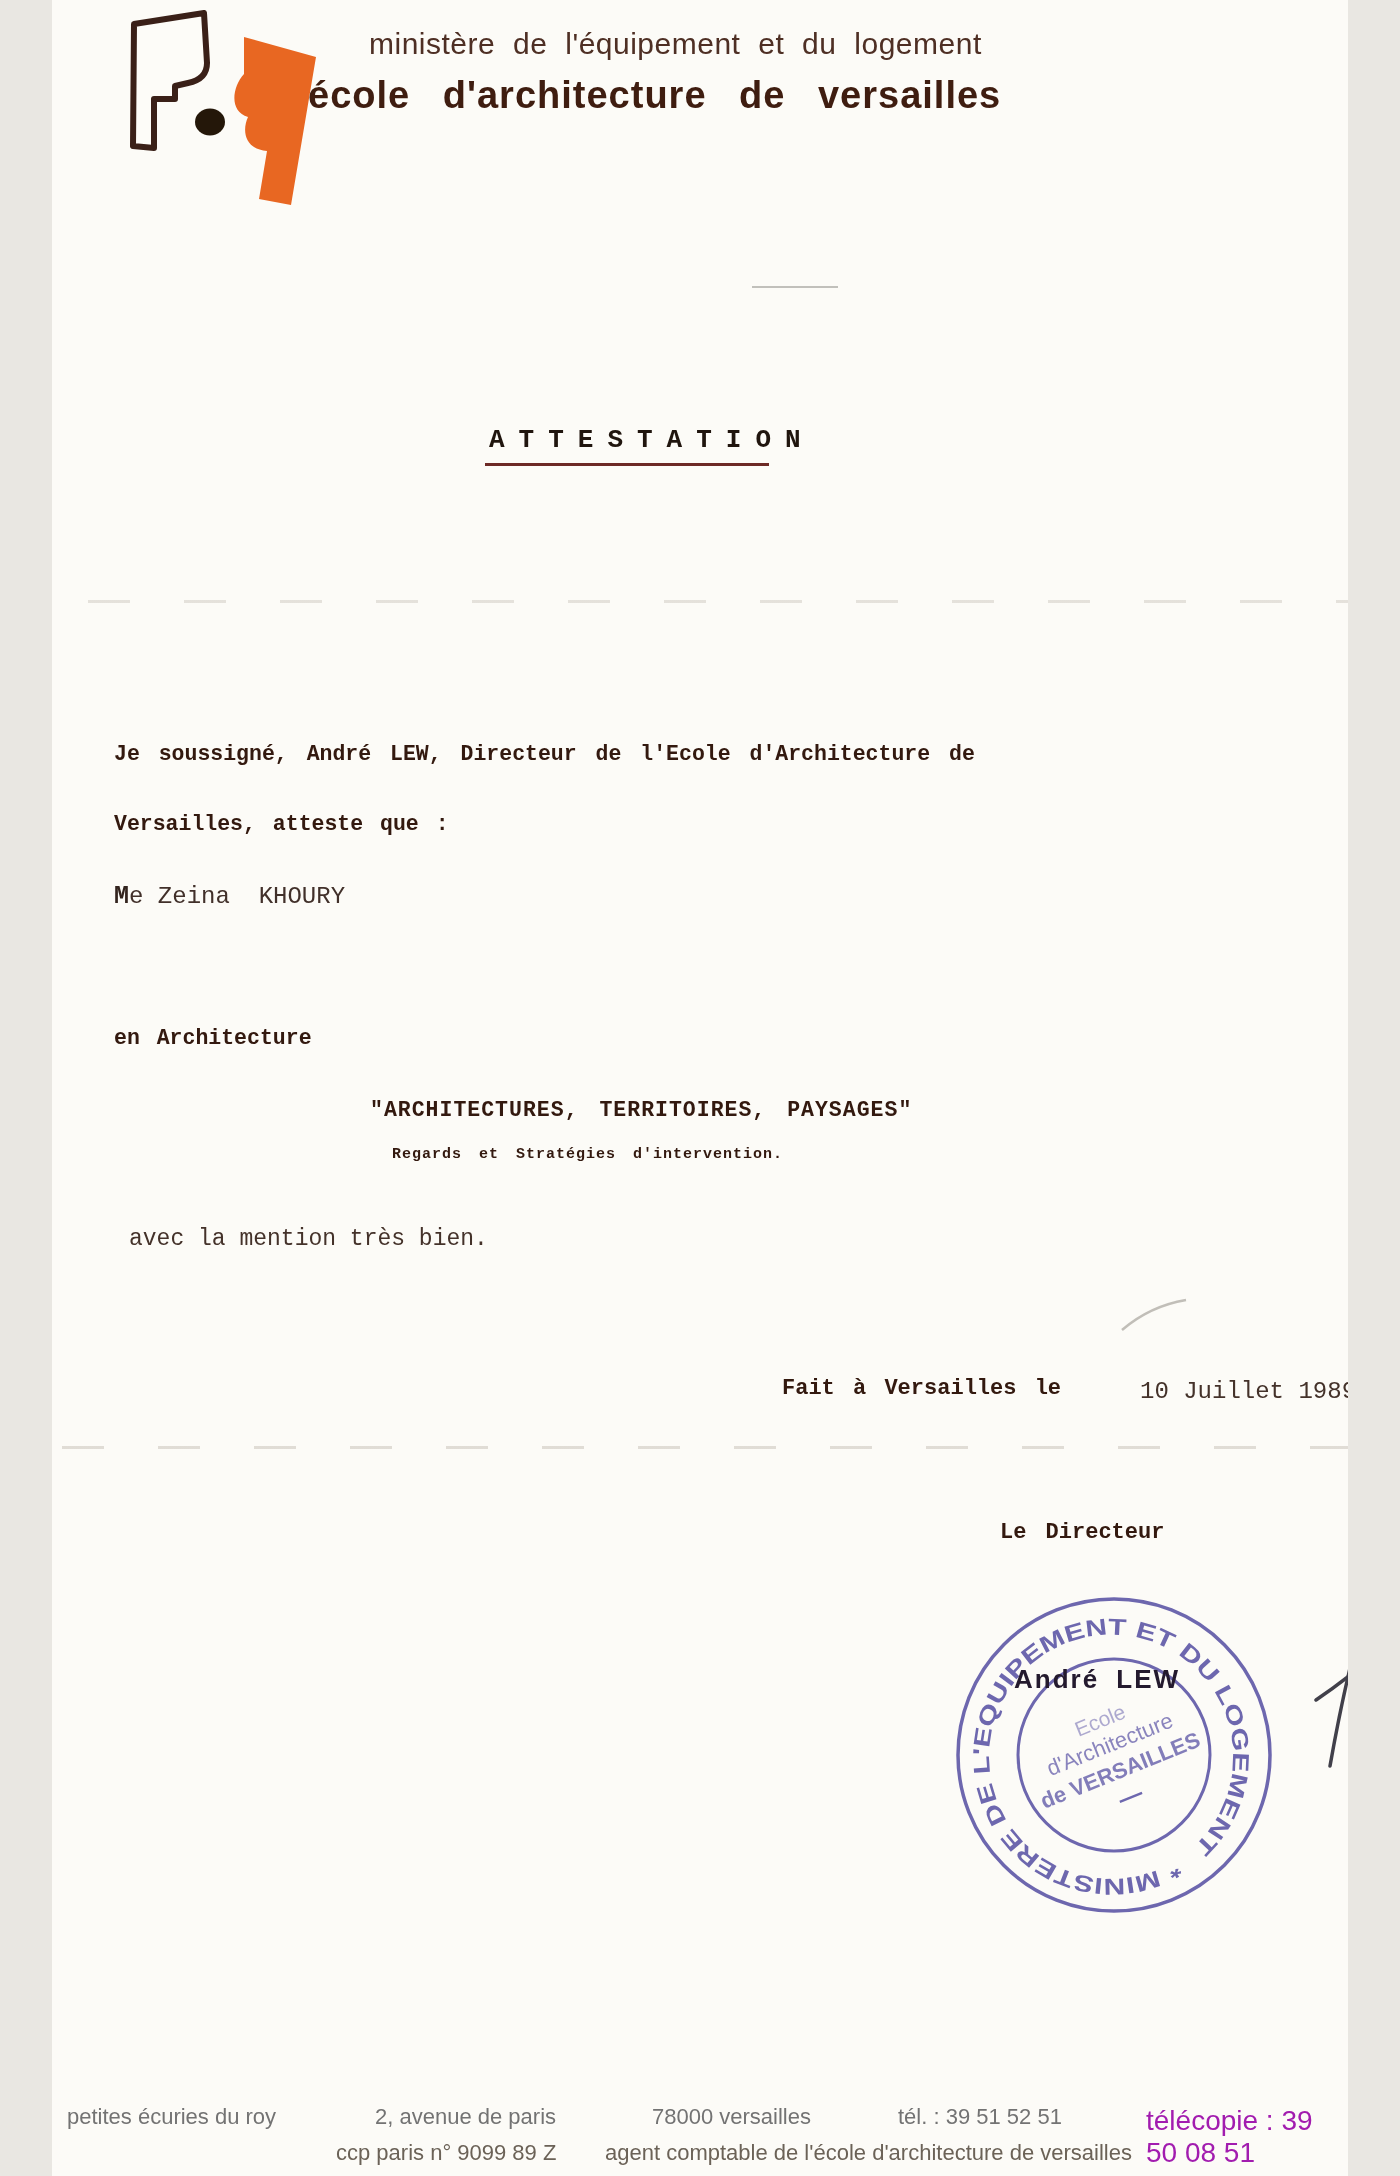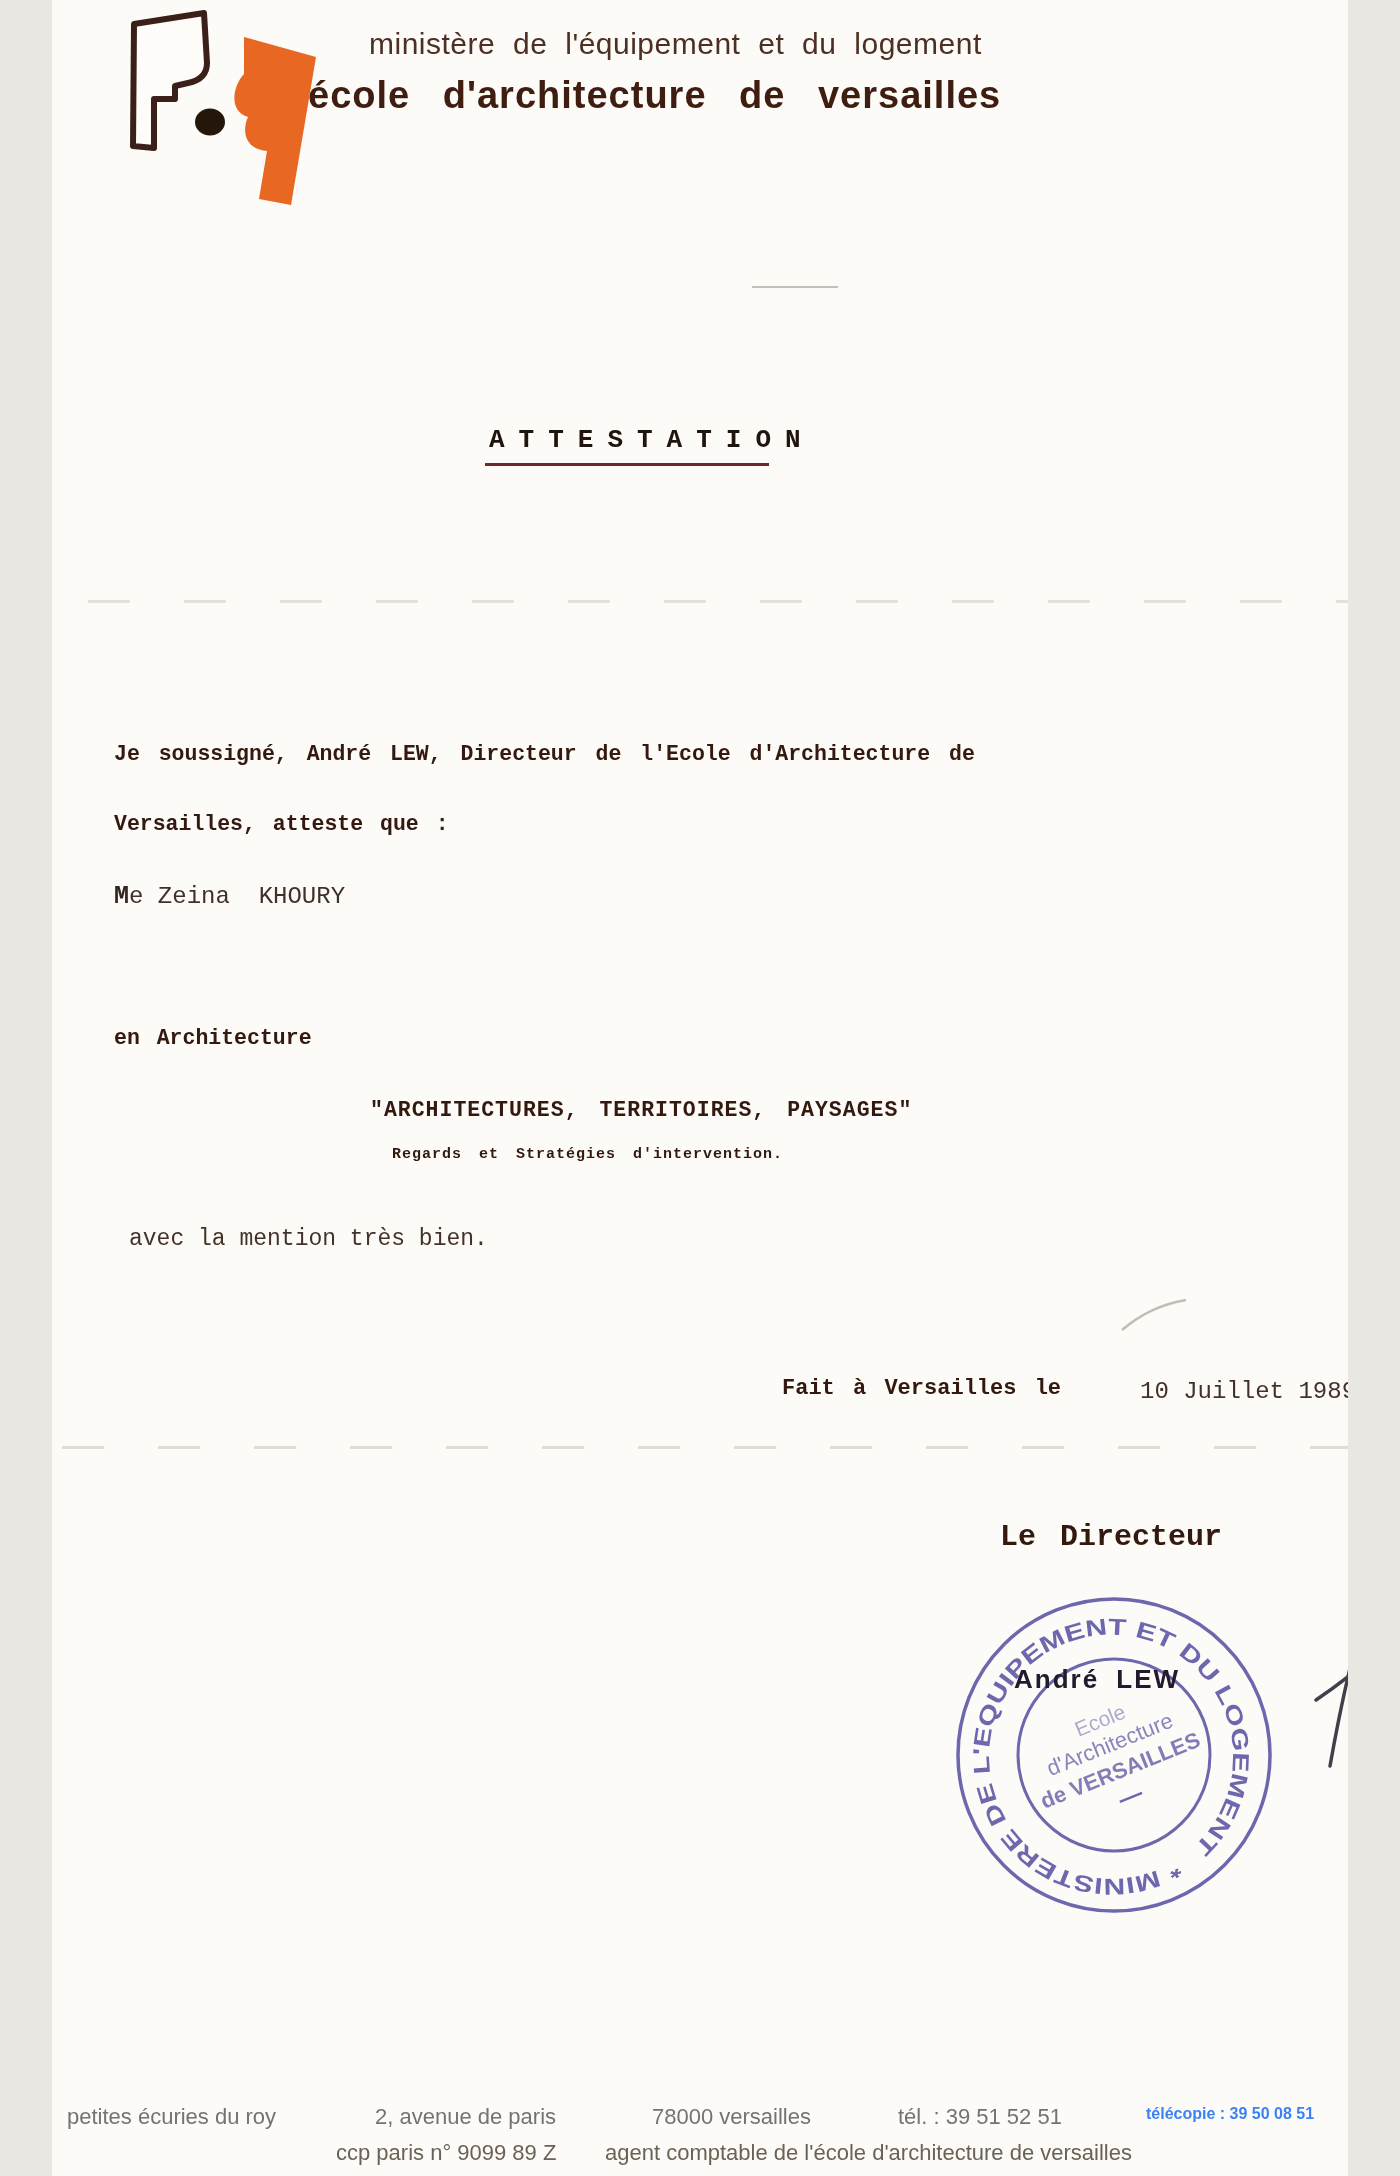--- a/index.html
+++ b/index.html
@@ -30,25 +30,25 @@
   .l3 .m-cap{font-weight:700;font-size:25px;color:#33241e;}
   .l4{left:62px;top:960px;font-size:21.5px;word-spacing:5px;}
   .sub-e{position:relative;top:8px;font-size:18px;}
   .l5{left:62px;top:1026px;font-size:21.5px;word-spacing:4px;}
   .q1{left:318px;top:1098px;font-size:21.5px;word-spacing:7px;letter-spacing:1px;}
   .q2{left:340px;top:1146px;font-size:15px;word-spacing:7px;letter-spacing:1px;}
   .mention{left:77px;top:1210px;font-size:23px;margin-top:16px;}
   
   .fait{left:730px;top:1376px;font-size:22px;word-spacing:5px;}
   .date{left:1088px;top:1378px;font-size:24px;}
-  .directeur{left:948px;top:1520px;font-size:30px;word-spacing:6px;}
+  .directeur{left:948px;top:1520px;font-size:22px;word-spacing:6px;}
   .signatory{left:962px;top:1664px;font-size:26px;font-weight:700;color:#241a2e;letter-spacing:2px;word-spacing:8px;}
   
   .f-bold{font-size:22px;font-weight:400;color:#737373;}
-  .f-gray{font-size:16px;font-weight:700;color:#3b82f6;}
+  .f-gray{font-size:28px;font-weight:400;color:#a21caf;}
   .f-gray2{font-size:22px;font-weight:400;color:#6b6257;}
   .f1{left:15px;top:2104px;}
   .f2{left:323px;top:2104px;}
   .f3{left:600px;top:2104px;}
   .f4{left:846px;top:2104px;}
   .f5{left:1094px;top:2105px;}
   .f6{left:284px;top:2140px;}
   .f7{left:553px;top:2140px;}
 </style>
 </head>

